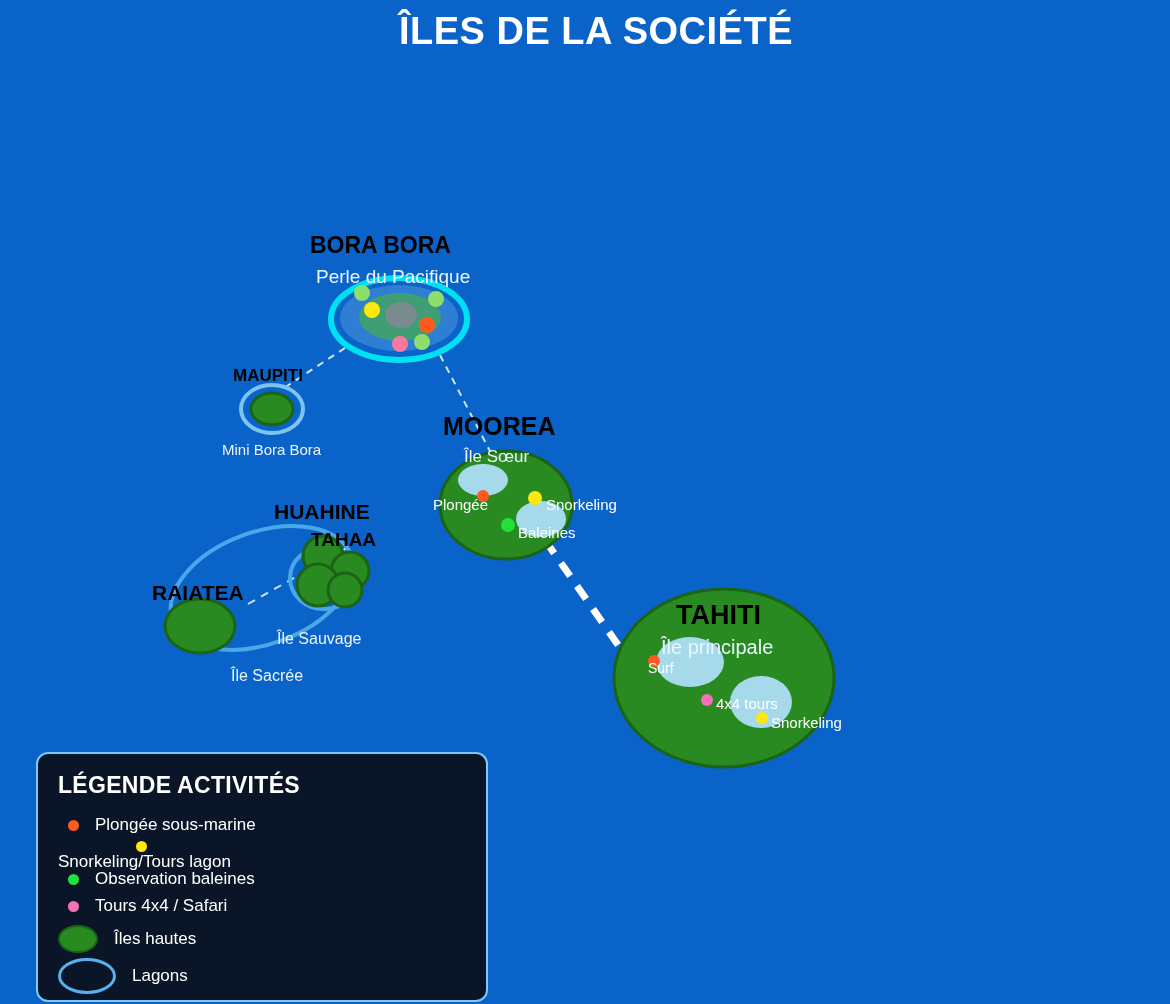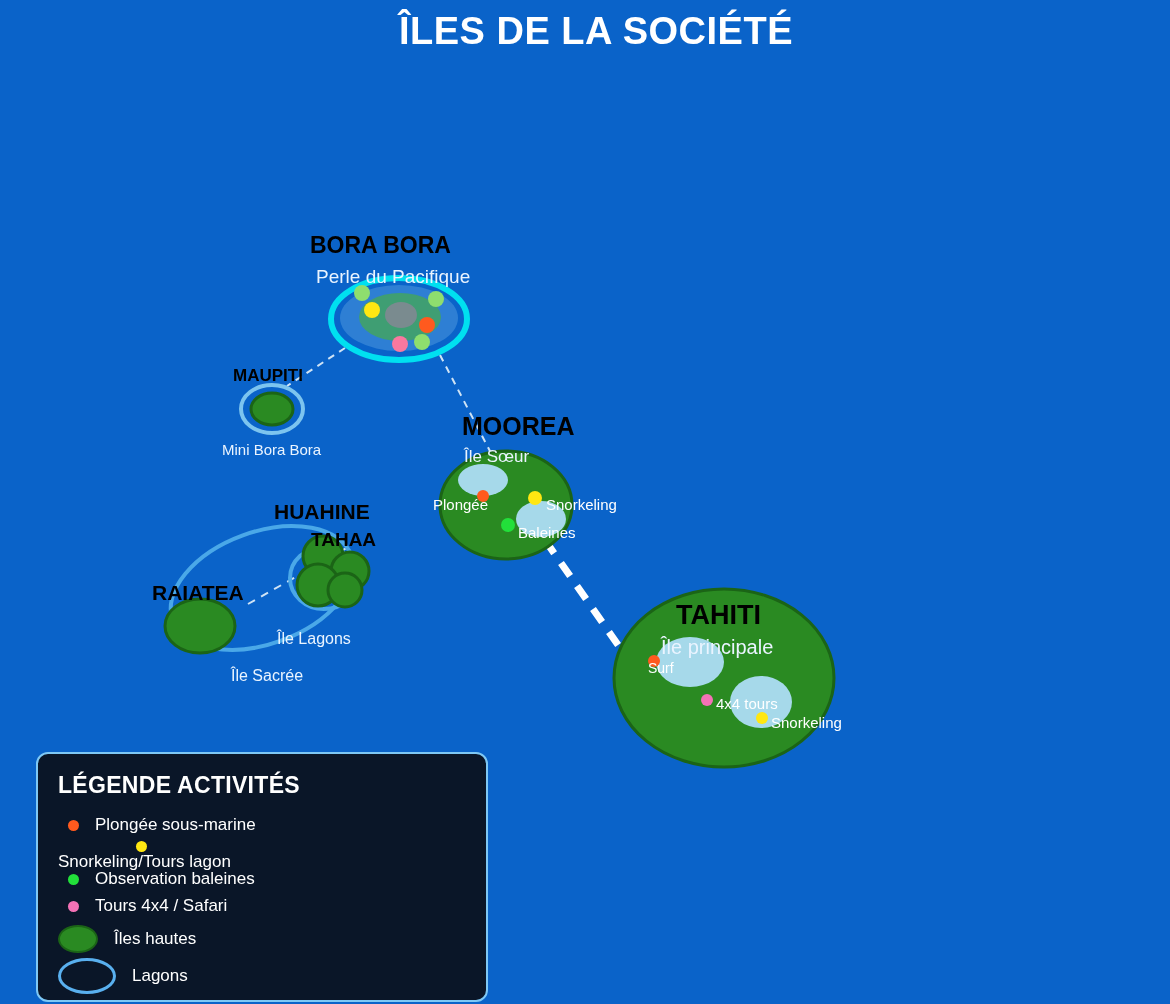--- a/index.html
+++ b/index.html
@@ -191,25 +191,25 @@
       <circle cx="762" cy="718" r="6" fill="#ffe712"></circle>
     </g>
   </svg>
 
   <div class="isl-name" style="left:310px; top:232px; font-size:23px;">BORA BORA</div>
   <div class="isl-sub" style="left:316px; top:266px; font-size:19px;">Perle du Pacifique</div>
 
   <div class="isl-name" style="left:233px; top:366px; font-size:17px;">MAUPITI</div>
   <div class="isl-sub" style="left:222px; top:441px; font-size:15px;">Mini Bora Bora</div>
 
-  <div class="isl-name" style="left:443px; top:412px; font-size:25px;margin-left:19px;">MOOREA</div>
+  <div class="isl-name" style="left:443px; top:412px; font-size:25px;">MOOREA</div>
   <div class="isl-sub" style="left:464px; top:447px; font-size:17px;">Île Sœur</div>
 
   <div class="isl-name" style="left:274px; top:500px; font-size:21px;">HUAHINE</div>
-  <div class="isl-sub" style="left:277px; top:630px; font-size:16px;">Île Lagons</div>
+  <div class="isl-sub" style="left:277px; top:630px; font-size:16px;">Île Sauvage</div>
 
   <div class="isl-name" style="left:311px; top:529px; font-size:19px;">TAHAA</div>
 
   <div class="isl-name" style="left:152px; top:581px; font-size:21px;">RAIATEA</div>
   <div class="isl-sub" style="left:231px; top:667px; font-size:16px;">Île Sacrée</div>
 
   <div class="isl-name" style="left:676px; top:600px; font-size:27px;">TAHITI</div>
   <div class="isl-sub" style="left:661px; top:636px; font-size:20px;">Île principale</div>
 
   <div class="act-label" style="left:433px; top:496px;">Plongée</div>

